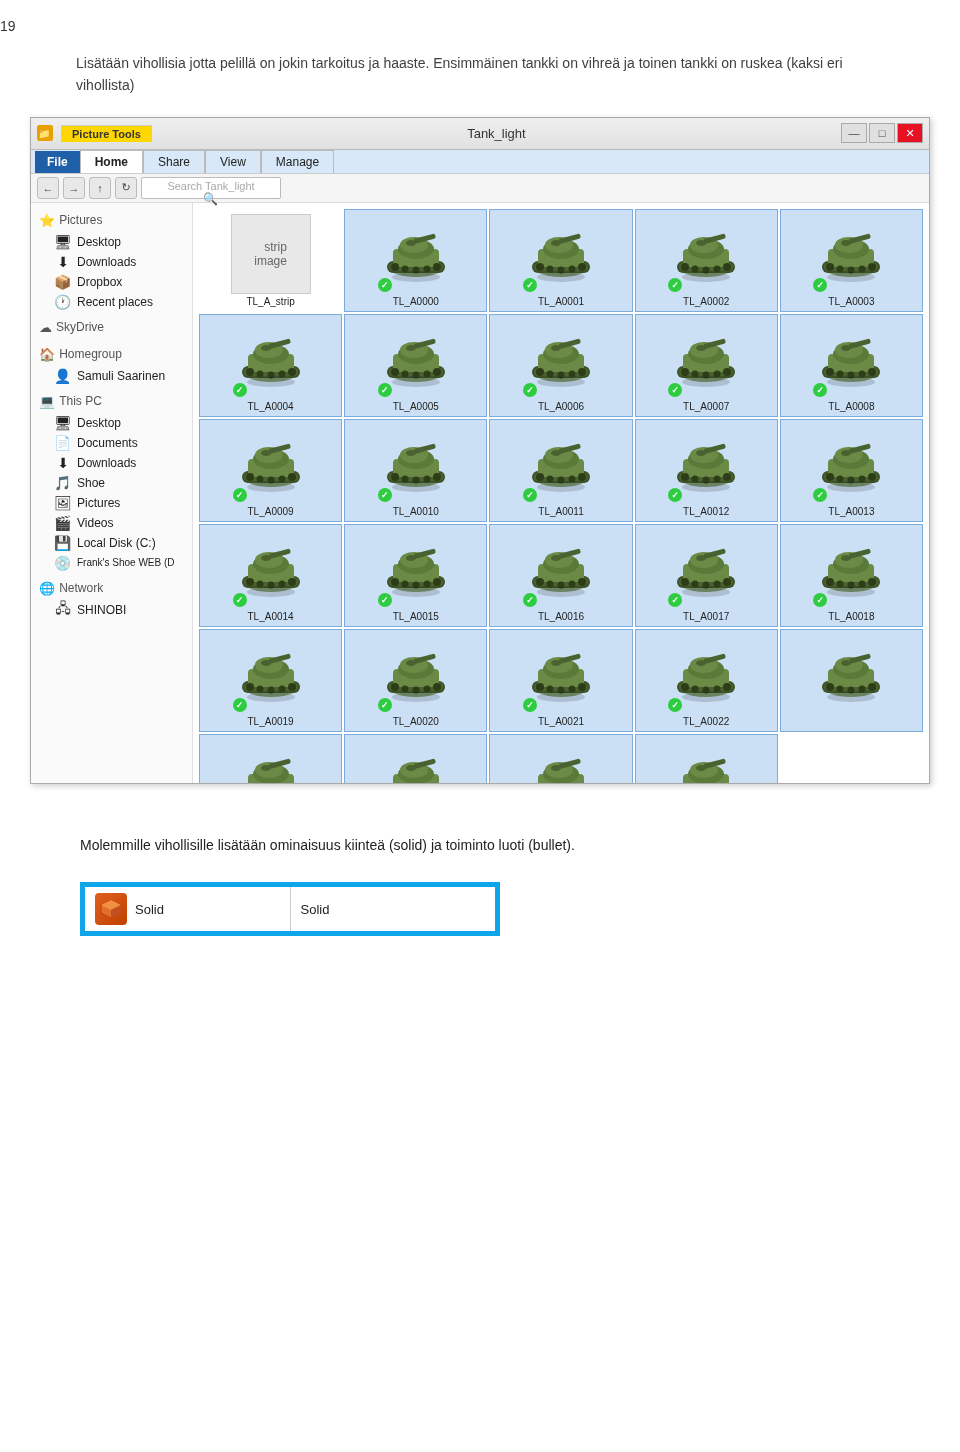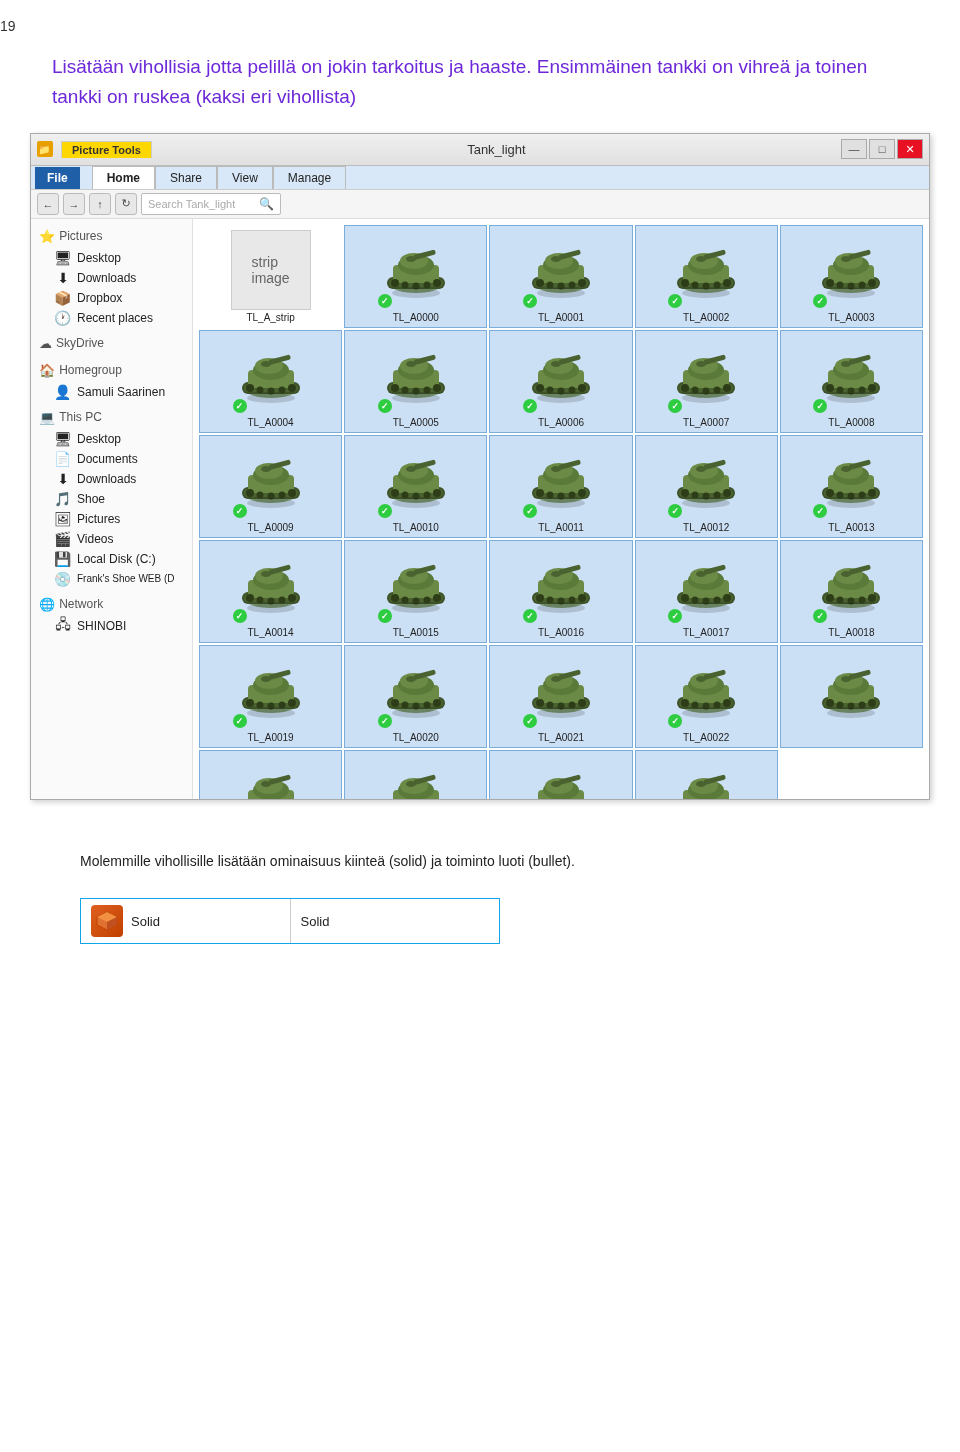--- a/index.html
+++ b/index.html
@@ -9,24 +9,24 @@
       color: #222;
       font-size: 13px;
       width: 960px;
     }
     .page-number {
       padding: 18px 40px 0 0;
       font-size: 14px;
       color: #333;
     }
     .text-block {
-      padding: 18px 80px 10px 52px;
-      font-size: 19px;
+      padding: 18px 80px 10px 76px;
+      font-size: 14px;
       line-height: 1.6;
-      color: #6d28d9;
+      color: #404040;
     }
     
     .explorer-window {
       margin: 10px 30px 20px 30px;
       border: 1px solid #aaa;
       background: #f5f5f5;
       box-shadow: 2px 2px 6px rgba(0,0,0,0.2);
     }
     .title-bar {
       background: linear-gradient(to bottom, #f0f0f0, #e0e0e0);
@@ -99,21 +99,21 @@
       background: #fff;
       font-weight: bold;
     }
     .file-tab {
       background: #1e5fa8;
       color: white;
       padding: 4px 12px;
       font-size: 12px;
       font-weight: bold;
       cursor: pointer;
-      margin-right: 12px;
+      margin-right: 0;
     }
     
     .address-bar {
       display: flex;
       align-items: center;
       padding: 3px 6px;
       gap: 4px;
       background: #f5f5f5;
       border-bottom: 1px solid #ddd;
     }
@@ -137,21 +137,21 @@
       display: flex; align-items: center;
     }
     .search-box {
       width: 140px;
       background: white;
       border: 1px solid #bbb;
       border-radius: 2px;
       padding: 2px 6px;
       font-size: 11px;
       height: 22px;
-      display: flex; align-items: center; justify-content: space-between;
+      display: flex; align-items: center; justify-content: space-between; flex-direction: column;
     }
     
     .content-area {
       display: flex;
       background: white;
       height: 580px;
     }
     
     .sidebar {
       width: 162px;
@@ -249,21 +249,21 @@
     
     .bottom-text {
       padding: 30px 80px 16px 80px;
       font-size: 14px;
       line-height: 1.6;
       color: #222;
     }
     
     .solid-table {
       margin: 10px 80px 30px 80px;
-      border: 1px solid #0ea5e9;
+      border: 5px solid #0ea5e9;
       width: 420px;
     }
     .solid-table-row {
       display: flex;
       border-bottom: 1px solid #ccc;
     }
     .solid-table-row:last-child { border-bottom: none; }
     .solid-cell {
       flex: 1;
       padding: 6px 10px;
@@ -410,21 +410,21 @@
           <span class="icon">🖧</span>
           <span>SHINOBI</span>
         </div>
       </div>
     </div>
 
     <div class="file-grid" id="file-grid">
 
         <div class="file-item">
     <div class="file-thumb">
-            <div style="width:80px;height:80px;background:#e8e8e8;border:1px solid #ccc;display:flex;align-items:center;justify-content:center;font-size:14px;color:#666;text-align:left;">strip<br>image</div>
+            <div style="width:80px;height:80px;background:#e8e8e8;border:1px solid #ccc;display:flex;align-items:center;justify-content:center;font-size:12px;color:#666;text-align:right;">strip<br>image</div>
           </div>
     <div class="file-label">TL_A_strip</div>
   </div>
         <div class="file-item selected">
     <div class="file-thumb" style="position:relative;">
       <svg width="70" height="70" viewBox="0 0 70 70" xmlns="http://www.w3.org/2000/svg">
 
     <ellipse cx="35" cy="48" rx="28" ry="10" fill="#5a7a3a" opacity="0.7"></ellipse>
 
     <rect x="6" y="42" width="58" height="12" rx="6" fill="#3d5228"></rect>

